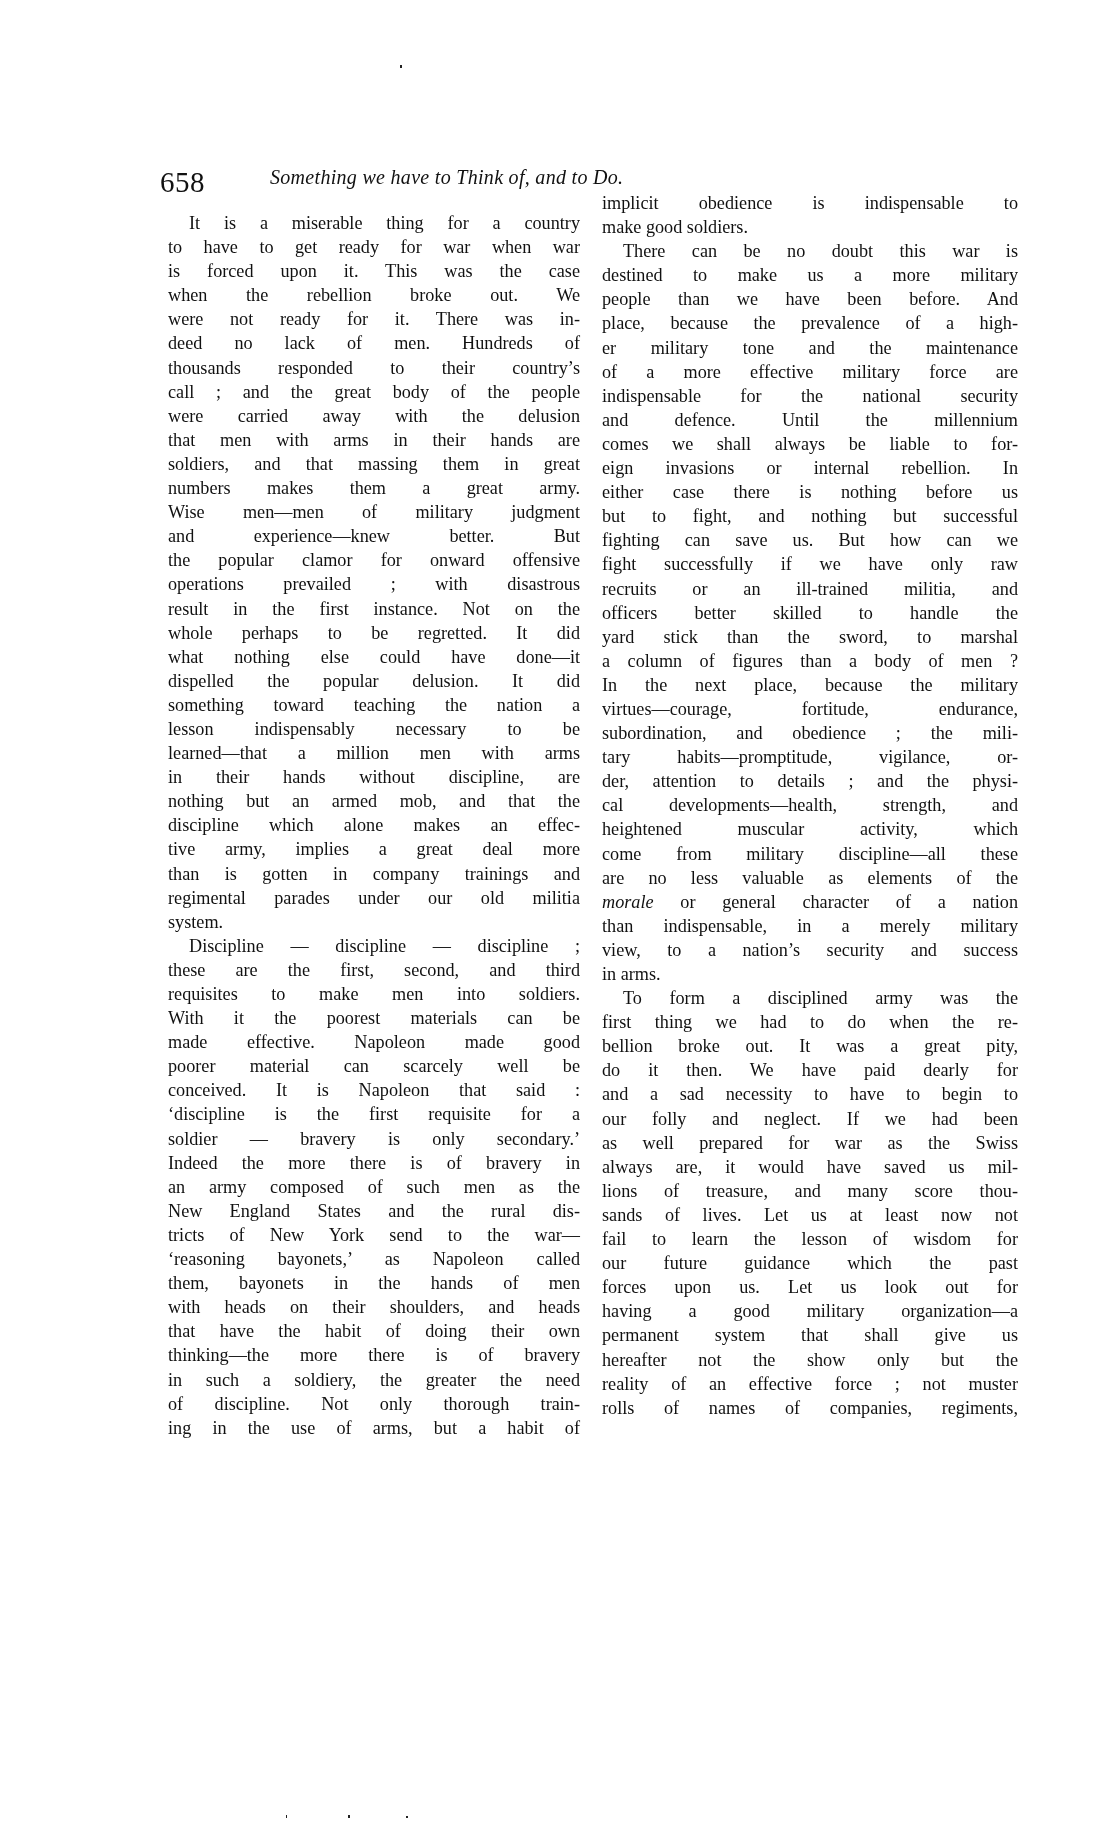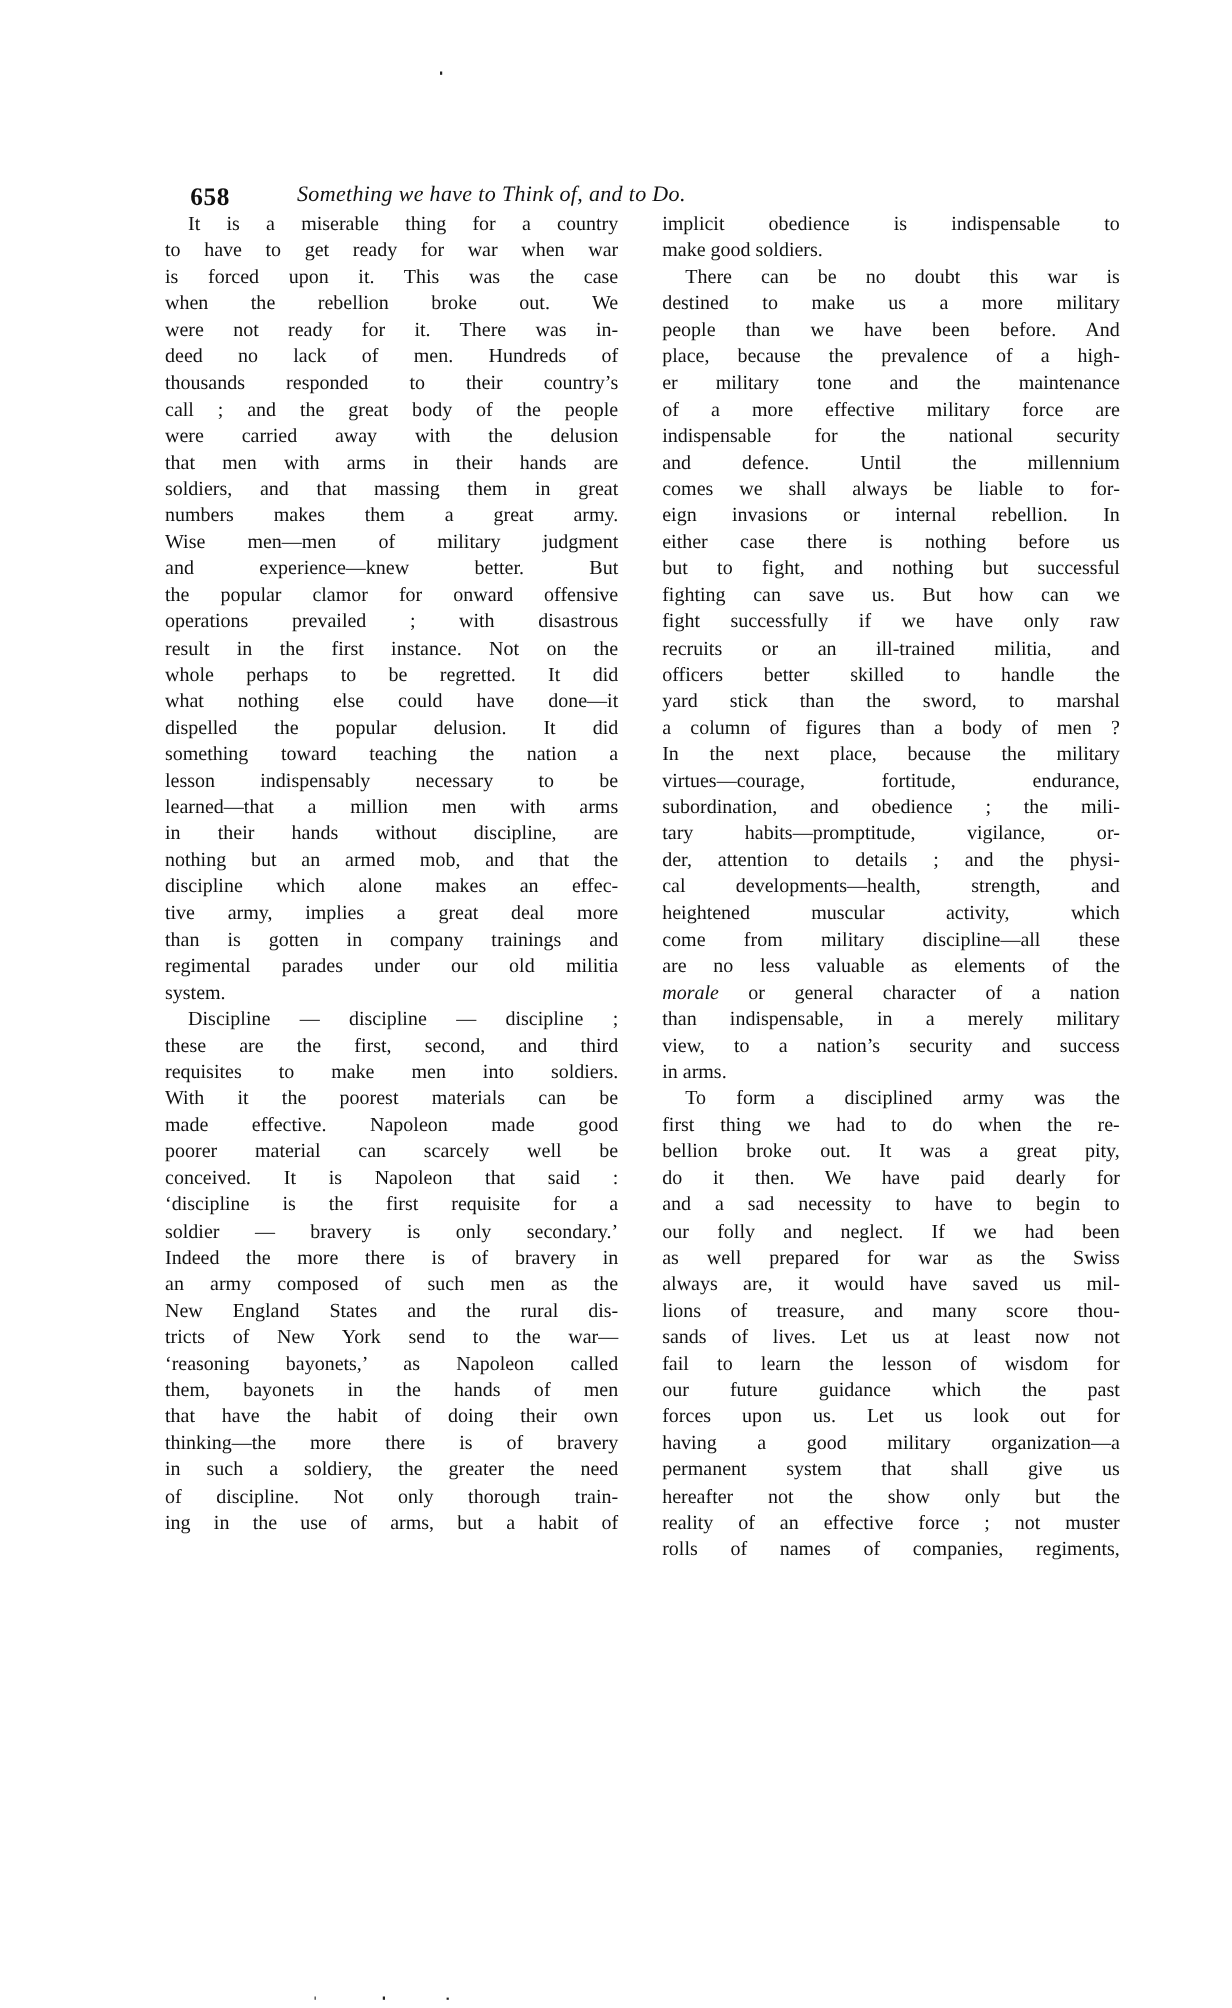--- a/index.html
+++ b/index.html
@@ -22,46 +22,45 @@
     }
     .running-head {
       position: absolute;
       top: 166px;
       left: 156px;
       width: 700px;
       height: 30px;
     }
     .page-number {
       position: absolute;
-      left: 17px;
+      left: 4px;
       top: 0;
-      font-size: 23px;
+      font-size: 29px;
       font-family: "Liberation Serif", serif;
       letter-spacing: 0.5px;
-      font-weight: bold;
     }
     .running-title {
       position: absolute;
       left: 114px;
       top: 0;
       font-size: 20px;
       font-style: italic;
       font-family: "Liberation Serif", serif;
       white-space: nowrap;
       letter-spacing: 0.3px;
     }
     .column {
       position: absolute;
       top: 191px;
       width: 412px;
       font-size: 18.2px;
       line-height: 24.1px;
       text-align: justify;
     }
-    .col-left { left: 150px; }
+    .col-left { left: 168px; margin-top: 20px; }
     .col-right { left: 602px; width: 416px; }
     .line {
       display: block;
       height: 24.1px;
       white-space: nowrap;
       text-align: justify;
       text-align-last: justify;
       overflow: visible;
     }
     .line.last {
@@ -124,20 +123,21 @@
       <span class="line">poorer material can scarcely well be</span>
       <span class="line">conceived.  It is Napoleon that said :</span>
       <span class="line">‘discipline is the first requisite for a</span>
       <span class="line">soldier — bravery is only secondary.’</span>
       <span class="line">Indeed the more there is of bravery in</span>
       <span class="line">an army composed of such men as the</span>
       <span class="line">New England States and the rural dis-</span>
       <span class="line">tricts of New York send to the war—</span>
       <span class="line">‘reasoning bayonets,’ as Napoleon called</span>
       <span class="line">them, bayonets in the hands of men</span>
+      <span class="line">with heads on their shoulders, and heads</span>
       <span class="line">that have the habit of doing their own</span>
       <span class="line">thinking—the more there is of bravery</span>
       <span class="line">in such a soldiery, the greater the need</span>
       <span class="line">of discipline.  Not only thorough train-</span>
       <span class="line">ing in the use of arms, but a habit of</span>
     </div>
   <div class="column col-right" id="col-right">
       <span class="line">implicit obedience is indispensable to</span>
       <span class="line last">make good soldiers.</span>
       <span class="line indent">There can be no doubt this war is</span>

